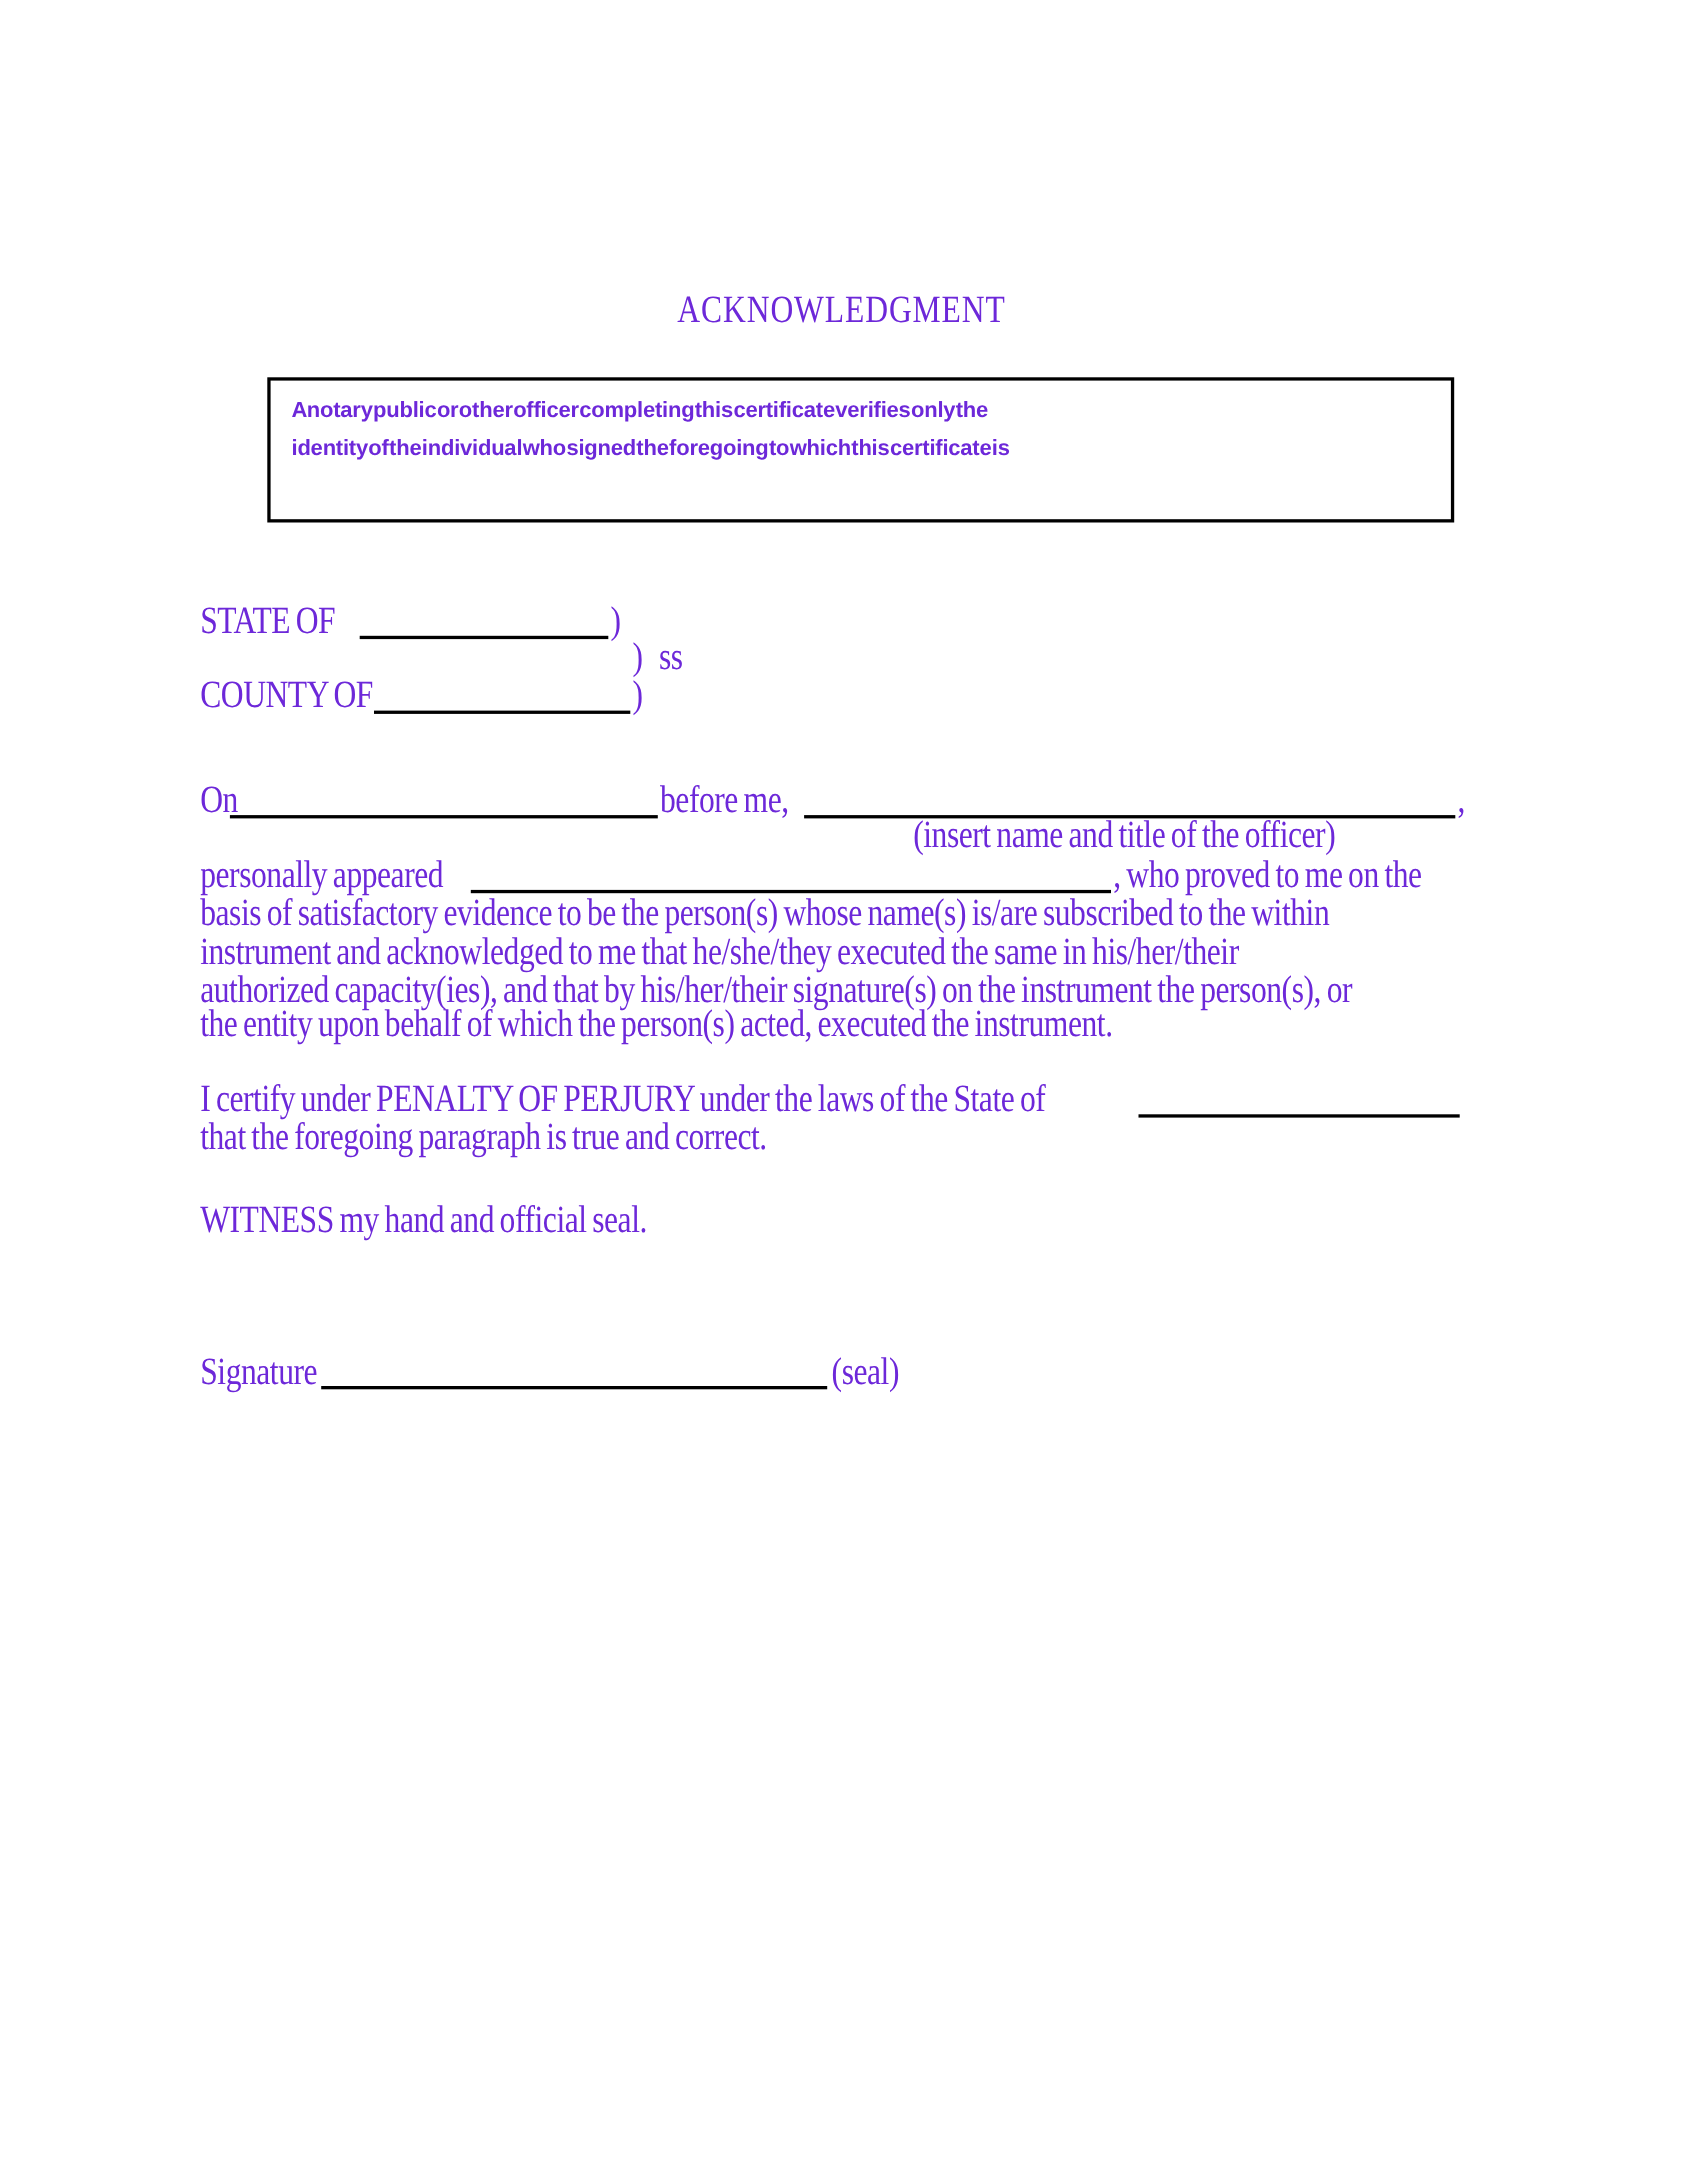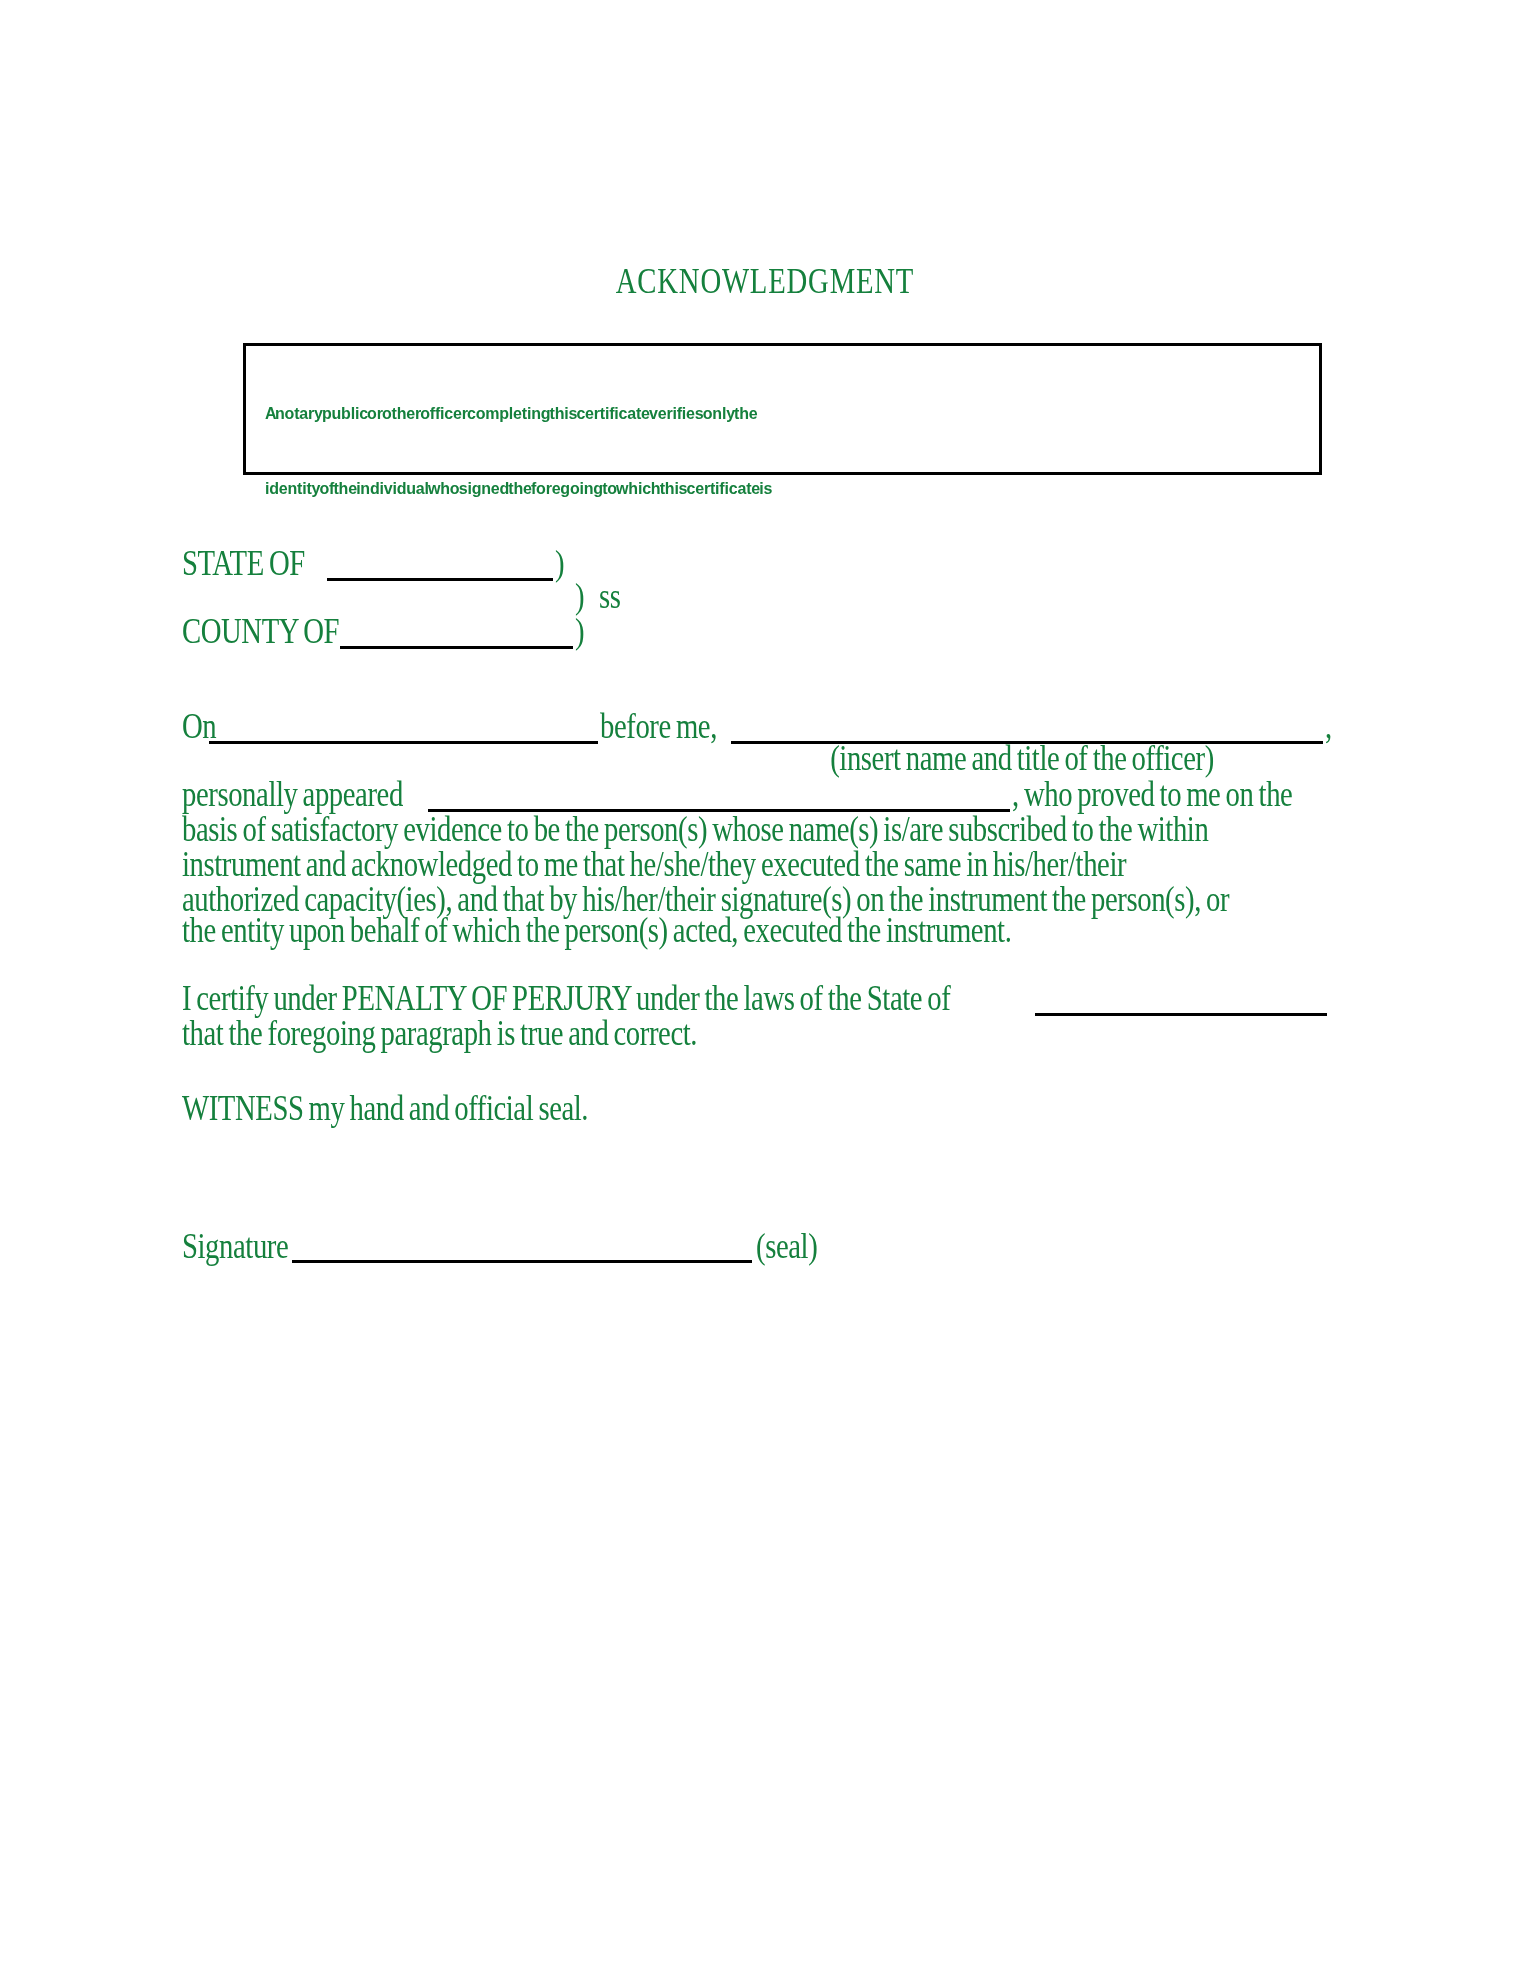--- a/index.html
+++ b/index.html
@@ -1,21 +1,21 @@
 <!DOCTYPE html>
 <html><head>
 <meta charset="utf-8">
 <style>
   html, body { margin: 0; padding: 0; background: #ffffff; }
   .page {
     position: relative;
     width: 1530px;
     height: 1980px;
     background: #ffffff;
-    color: #15803d;
+    color: #6d28d9;
     font-family: "Liberation Serif", "DejaVu Serif", serif;
     overflow: hidden;
   }
   
   .line {
     position: absolute;
     white-space: nowrap;
     font-size: 35px;
     line-height: 35px;
     letter-spacing: -0.5px;
@@ -43,26 +43,25 @@
     width: 1079px;
     height: 132px;
     border: 3px solid #000000;
     box-sizing: border-box;
     padding: 10px 16px 0 19px;
     background: #ffffff;
   }
   .notice-line {
     font-family: "Liberation Sans", "DejaVu Sans", sans-serif;
     font-weight: 700;
-    font-size: 16px;
+    font-size: 20px;
     line-height: 35px;
     letter-spacing: -0.2px;
     word-spacing: -5px;
     white-space: nowrap;
-    margin-top: 40px;
   }
 </style>
 </head>
 <body>
 
 <div class="page">
 
   <div class="line title centered" style="left:765px; top:264px;">ACKNOWLEDGMENT</div>
 
   <div class="notice-box">

